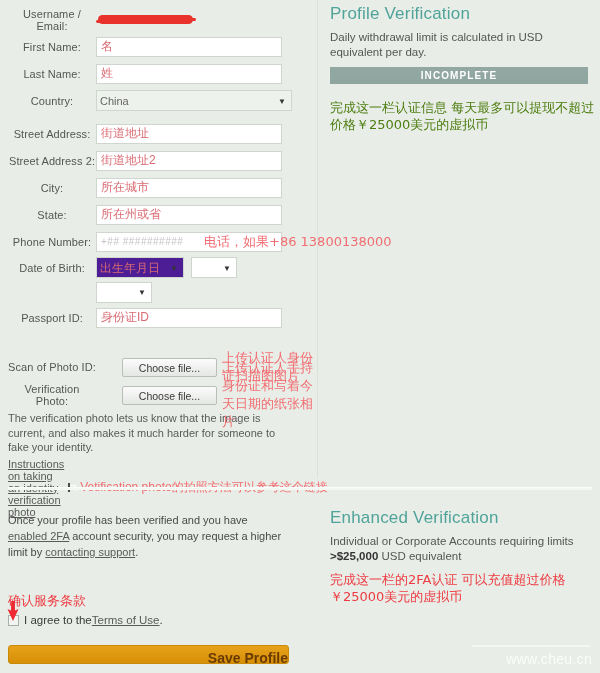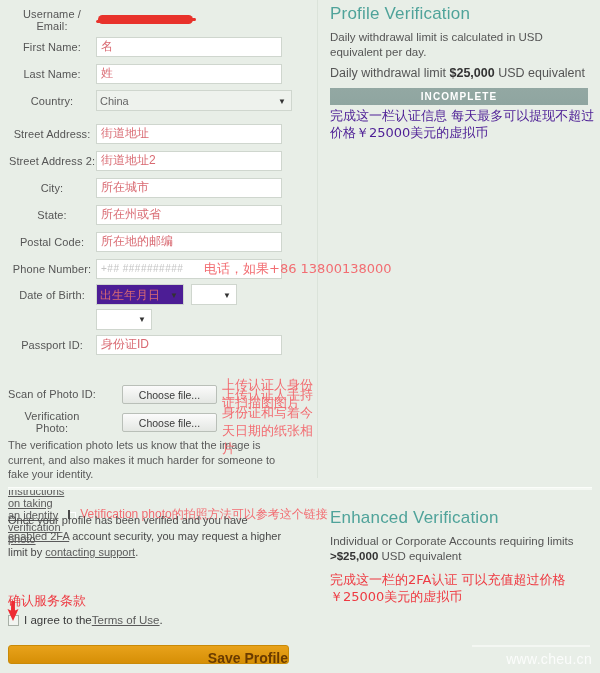--- a/index.html
+++ b/index.html
@@ -98,21 +98,21 @@
 
   
   h2.vh { font-size:17px; font-weight:normal; color:#4fa39a; margin:0 0 6px 0; letter-spacing:0.2px; }
   .vtxt { font-size:11.5px; color:#555; line-height:15px; }
   .vtxt b { color:#333; }
   .badge {
     margin-top:7px; width:258px; height:17px; line-height:17px; text-align:center;
     background:linear-gradient(#93a8a3,#8fa5a0);
     color:#fff; font-size:10px; font-weight:bold; letter-spacing:1.1px;
   }
-  .rann { color:#4c1d95; font-size:13px; line-height:17px; margin-top:2px; width:266px;
+  .rann { color:#4d7c0f; font-size:13px; line-height:17px; margin-top:15px; width:266px;
           font-family:"DejaVu Sans",sans-serif; }
 
   
   .botp { font-size:11px; color:#4a4a4a; line-height:16px; width:280px; }
   .terms-ann { color:#ee3a42; font-size:13px; margin-top:32px; font-family:Liberation Serif, serif;}
   .agree { display:flex; align-items:center; margin-top:4px; font-size:11.5px; color:#3a3a3a; }
   .chk { width:11px; height:11px; border:1px solid #a8b0a7; background:#f2f5f1; margin-right:5px; }
   .arrow { position:absolute; left:6px; top:600px; width:14px; height:22px; }
 
   .savebtn {
@@ -178,24 +178,20 @@
     <div class="row">
       <div class="lbl">City:</div>
       <input class="txt" value="所在城市" style="">
     </div>
 
     <div class="row">
       <div class="lbl">State:</div>
       <input class="txt" value="所在州或省" style="">
     </div>
 
-    <div class="row">
-      <div class="lbl">Postal Code:</div>
-      <input class="txt" value="所在地的邮编" style="">
-    </div>
 
     <div class="row">
       <div class="lbl">Phone Number:</div>
       <input class="txt phone" placeholder="+## ##########" style="">
       <span class="ann ann-inline" style="position:absolute;left:196px;">电话，如果+86 13800138000</span>
     </div>
 
     <div class="row" style="height:25px">
       <div class="lbl">Date of Birth:</div>
       <span class="selwrap">
@@ -251,23 +247,20 @@
       <span class="extlink"></span>
       <span class="ann-sm" style="margin-left:10px; white-space:nowrap;">Vetification photo的拍照方法可以参考这个链接</span>
     </div>
   </div>
 
   <div class="vdiv"></div>
 
   <div class="right-col">
     <h2 class="vh">Profile Verification</h2>
     <div class="vtxt">Daily withdrawal limit is calculated in USD equivalent per day.</div>
-    <div class="vtxt" style="margin-top:6px; font-size:12.5px;">
-      <span>Daily withdrawal limit </span><b>$25,000</b><span> USD equivalent</span>
-    </div>
     <div class="badge">INCOMPLETE</div>
     <div class="rann">完成这一栏认证信息 每天最多可以提现不超过价格￥25000美元的虚拟币</div>
   </div>
 
   <div class="hdiv"></div>
 
   <div class="left-col2">
     <div class="botp">
       <span>Once your profile has been verified and you have </span><a class="ln" href="#">enabled 2FA</a><span> account security, you may request a higher limit by </span><a class="ln" href="#">contacting support</a><span>.</span>
     </div>

